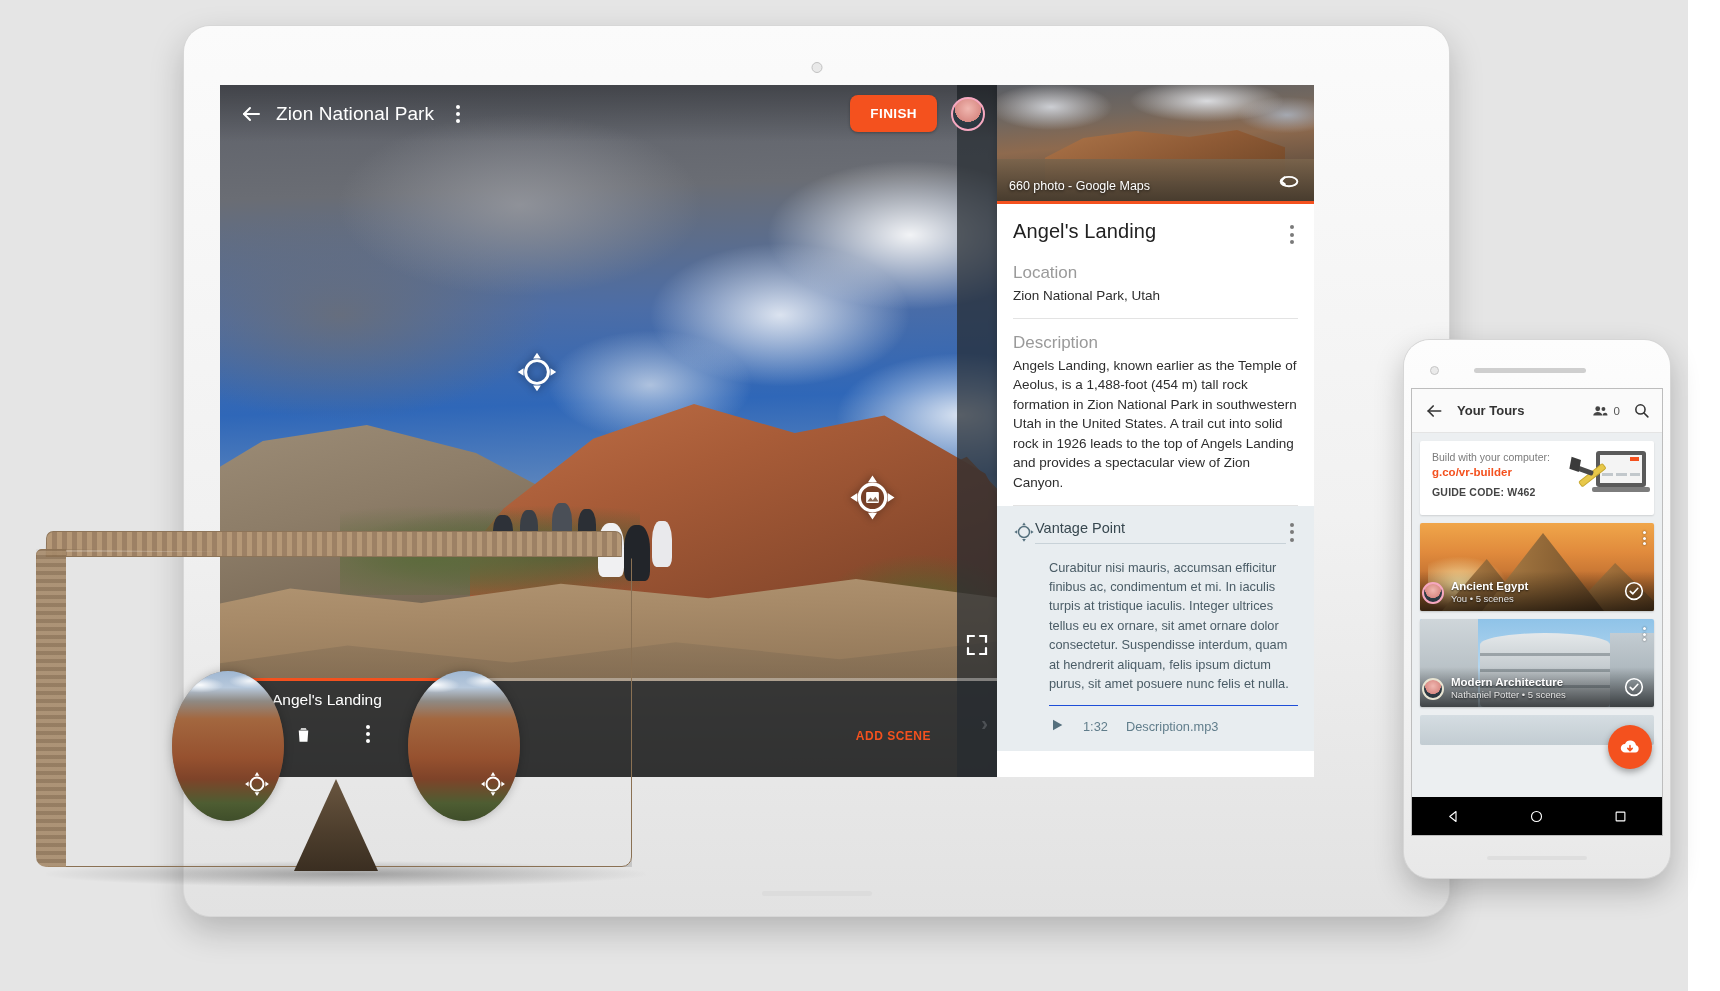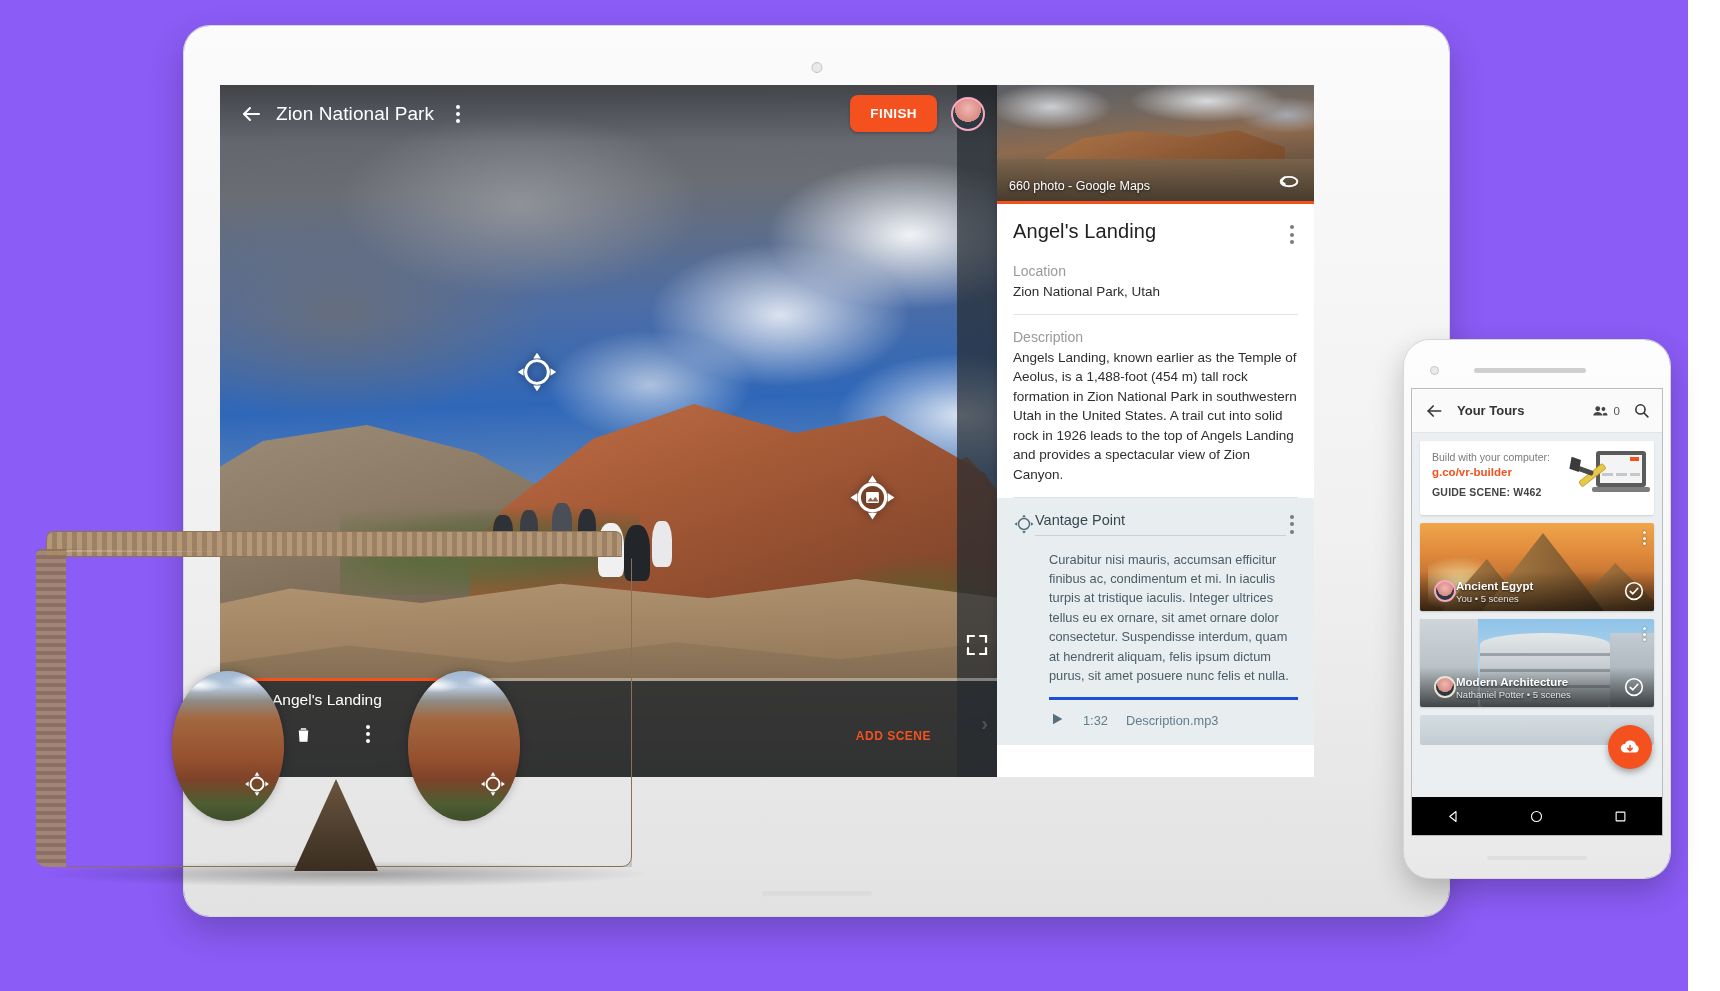--- a/index.html
+++ b/index.html
@@ -2,21 +2,21 @@
 <html><head>
 <meta charset="utf-8">
 <style>
   * { box-sizing: border-box; margin: 0; padding: 0; }
   html, body {
     width: 1720px; height: 991px;
     background: #ffffff;
     font-family: "Liberation Sans", sans-serif;
     overflow: hidden;
   }
-  #stage { position: relative; width: 1688px; height: 991px; background: #8b5cf6; }
+  #stage { position: relative; width: 1688px; height: 991px; background: #e5e5e5; }
 
   
   #tablet {
     position: absolute; left: 184px; top: 26px;
     width: 1265px; height: 890px;
     background: linear-gradient(180deg,#fbfbfb 0%,#f1f1f1 55%,#e2e2e2 100%);
     border-radius: 26px;
     box-shadow: 0 0 0 1px #d7d7d7, 0 14px 34px rgba(0,0,0,.22);
   }
   #tablet-cam {
@@ -191,37 +191,37 @@
     text-shadow: 0 1px 3px rgba(0,0,0,.75);
   }
   #thumb-360 { position: absolute; right: 12px; bottom: 6px; width: 26px; height: 26px; }
 
   .d-pad { padding: 0 16px; }
   #d-title-row { display: flex; align-items: flex-start; padding: 16px 16px 0 16px; }
   #d-title { font-size: 20px; color: #212121; flex: 1; letter-spacing: .1px; }
   .kebab-dark { display: flex; flex-direction: column; gap: 3.5px; padding: 5px 4px; cursor: pointer; }
   .kebab-dark i { width: 4px; height: 4px; border-radius: 50%; background: #7a7a7a; display: block; }
 
-  .field-label { font-size: 14px; color: #9a9a9a; margin-top: 14px; }
+  .field-label { font-size: 17px; color: #9a9a9a; margin-top: 14px; }
   .field-value { font-size: 13.5px; color: #2e2e2e; margin-top: 3px; line-height: 1.45; }
   .hr { height: 1px; background: #e3e3e3; margin: 12px 16px 0 16px; }
 
   #sight-row {
     display: flex; align-items: center; gap: 14px;
     padding: 14px 16px; cursor: pointer;
   }
   .pic-icon { width: 22px; height: 22px; }
   #sight-row span { font-size: 14.5px; color: #3a3a3a; }
 
   #vantage-card { background: #e8edf0; padding: 12px 16px 14px 16px; }
   #vantage-head { display: flex; align-items: center; }
   #vantage-head .vt { flex: 1; font-size: 14.5px; color: #37474f; padding-bottom: 7px; border-bottom: 1px solid #c8d2d8; }
   #vantage-body {
     font-size: 12.8px; color: #4a5c66; line-height: 1.52;
-    margin: 11px 0 0 36px; padding-bottom: 11px; border-bottom: 3px solid #1d4ed8;
+    margin: 11px 0 0 36px; padding-bottom: 11px; border-bottom: 1px solid #1d4ed8;
   }
   #audio-row { display: flex; align-items: center; gap: 18px; margin: 11px 0 0 36px; }
   #audio-time { font-size: 12.8px; color: #607d8b; }
   #audio-name { font-size: 12.8px; color: #607d8b; }
 
   
   #phone {
     position: absolute; left: 1404px; top: 340px;
     width: 266px; height: 538px;
     background: linear-gradient(180deg,#fdfdfd 0%,#f4f4f4 60%,#e8e8e8 100%);
@@ -277,21 +277,21 @@
     background: linear-gradient(180deg,#c3ccd2 0%, #9aa5ab 100%); }
   .guggen { position: absolute; left: 60px; top: 14px; width: 130px; height: 74px;
     background: linear-gradient(180deg,#e4e8ea 0%, #c4cbcf 48%, #aab3b8 100%);
     border-radius: 50% 50% 4px 4px / 16% 16% 4px 4px; }
   .gband { position: absolute; left: 0; width: 100%; height: 3px; background: rgba(110,120,126,.55); }
 
   .card-scrim {
     position: absolute; left: 0; bottom: 0; width: 100%; height: 40px;
     background: linear-gradient(180deg, rgba(0,0,0,0), rgba(0,0,0,.62));
   }
-  .card-meta { position: absolute; left: 14px; bottom: 7px; display: flex; align-items: flex-start; }
+  .card-meta { position: absolute; left: 2px; bottom: 7px; display: flex; align-items: flex-end; gap: 7px; }
   .card-av { width: 22px; height: 22px; border-radius: 50%; border: 2px solid #f6a8c0; overflow: hidden;
     background: radial-gradient(circle at 50% 34%, #f0b7b0 0%, #d98b85 52%, #2e3b44 53%, #27333c 100%); }
   .card-av.av2 { border-color: #e8e4d2;
     background: radial-gradient(circle at 50% 34%, #c9a888 0%, #a9apx 0%, #8d7356 52%, #2b2a28 53%, #1e1d1c 100%); }
   .card-txt { display: flex; flex-direction: column; }
   .card-title { color: #fff; font-size: 11.5px; font-weight: 700; text-shadow: 0 1px 2px rgba(0,0,0,.7); }
   .card-sub { color: #e4e4e4; font-size: 9.5px; margin-top: 1px; text-shadow: 0 1px 2px rgba(0,0,0,.7); }
   .card-kebab { position: absolute; right: 8px; top: 8px; display: flex; flex-direction: column; gap: 2.5px; cursor: pointer; }
   .card-kebab i { width: 3px; height: 3px; border-radius: 50%; background: #fff; display: block; box-shadow: 0 0 2px rgba(0,0,0,.6); }
   .card-check { position: absolute; right: 10px; bottom: 10px; width: 20px; height: 20px; }
@@ -551,21 +551,21 @@
           <svg viewBox="0 0 24 24" fill="none" stroke="#333" stroke-width="2.2" stroke-linecap="round">
             <circle cx="10.5" cy="10.5" r="6.5"></circle>
               <line x1="15.5" y1="15.5" x2="21" y2="21"></line>
           </svg>
         </span>
       </div>
 
       <div id="ph-promo">
         <div id="promo-l1">Build with your computer:</div>
         <div id="promo-l2">g.co/vr-builder</div>
-        <div id="promo-l3">GUIDE SCENE: W462</div>
+        <div id="promo-l3">GUIDE CODE: W462</div>
         <div id="promo-art">
           <svg viewBox="0 0 86 62">
             <rect x="32" y="4" width="50" height="36" rx="3" fill="#5a5a5a"></rect>
             <rect x="36" y="8" width="42" height="28" fill="#f4f4f4"></rect>
             <rect x="66" y="10" width="9" height="4" fill="#f4511e"></rect>
             <rect x="38" y="26" width="11" height="3" fill="#c2c8cc"></rect>
             <rect x="52" y="26" width="11" height="3" fill="#c2c8cc"></rect>
             <rect x="66" y="26" width="10" height="3" fill="#c2c8cc"></rect>
             <rect x="28" y="40" width="58" height="5" rx="2" fill="#7d7d7d"></rect>
             <g transform="rotate(-38 26 30)">

